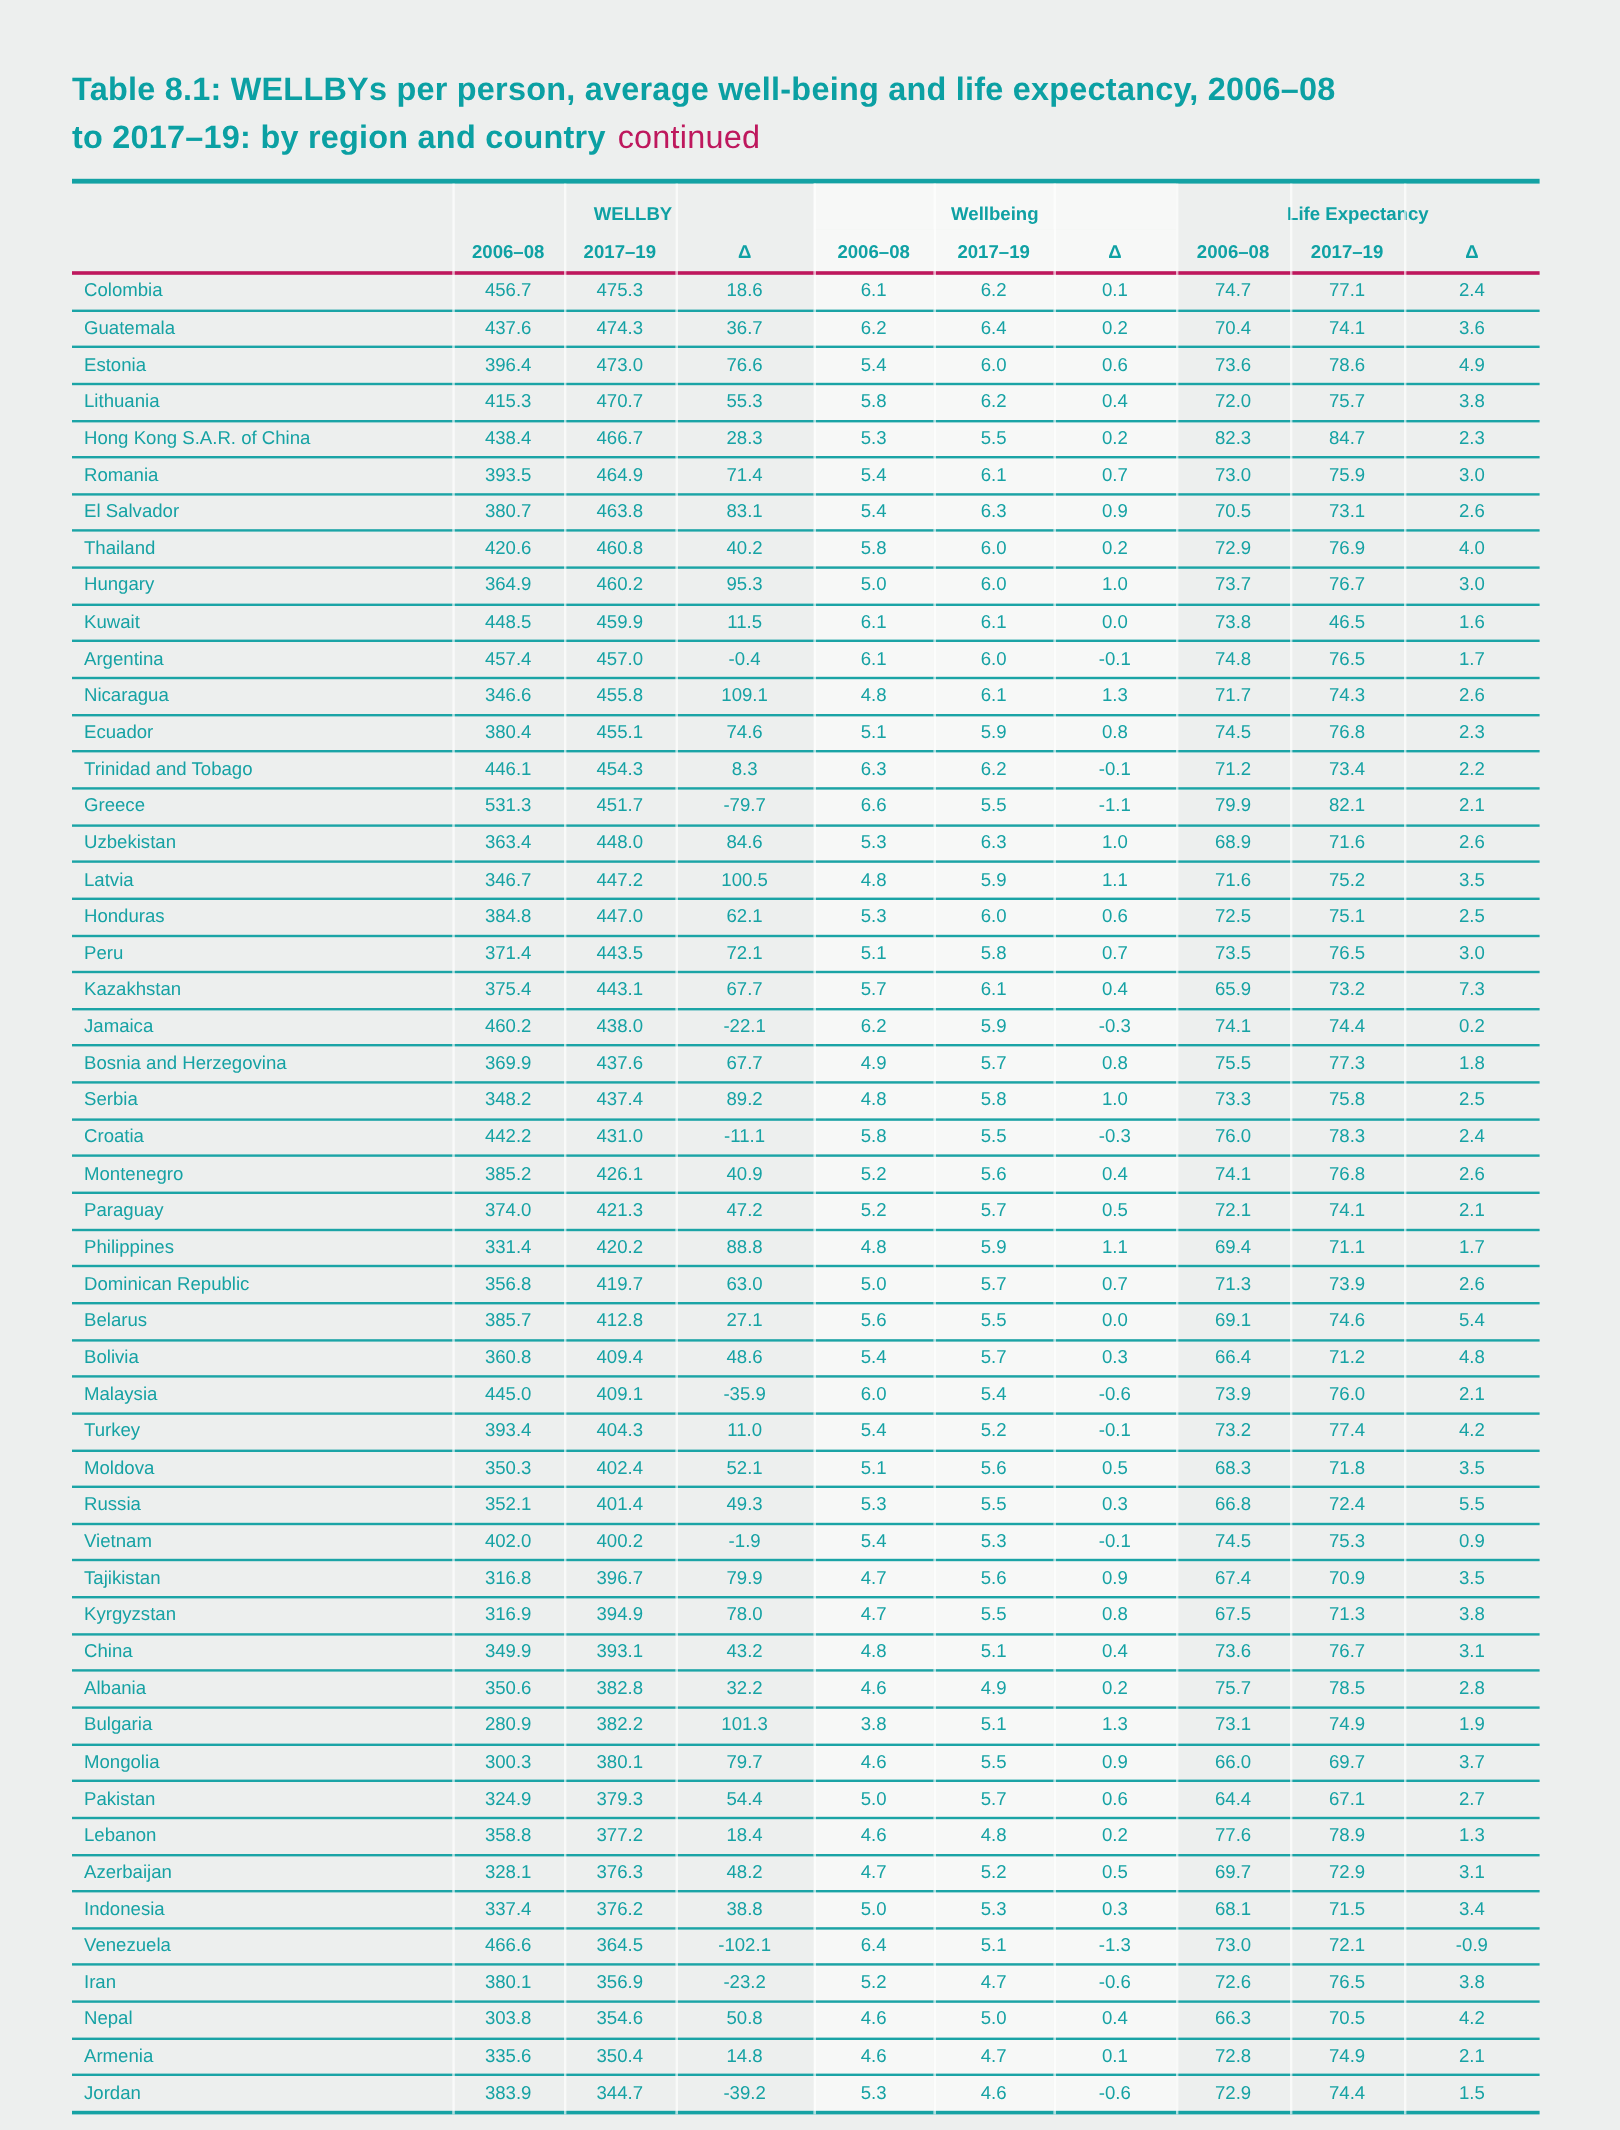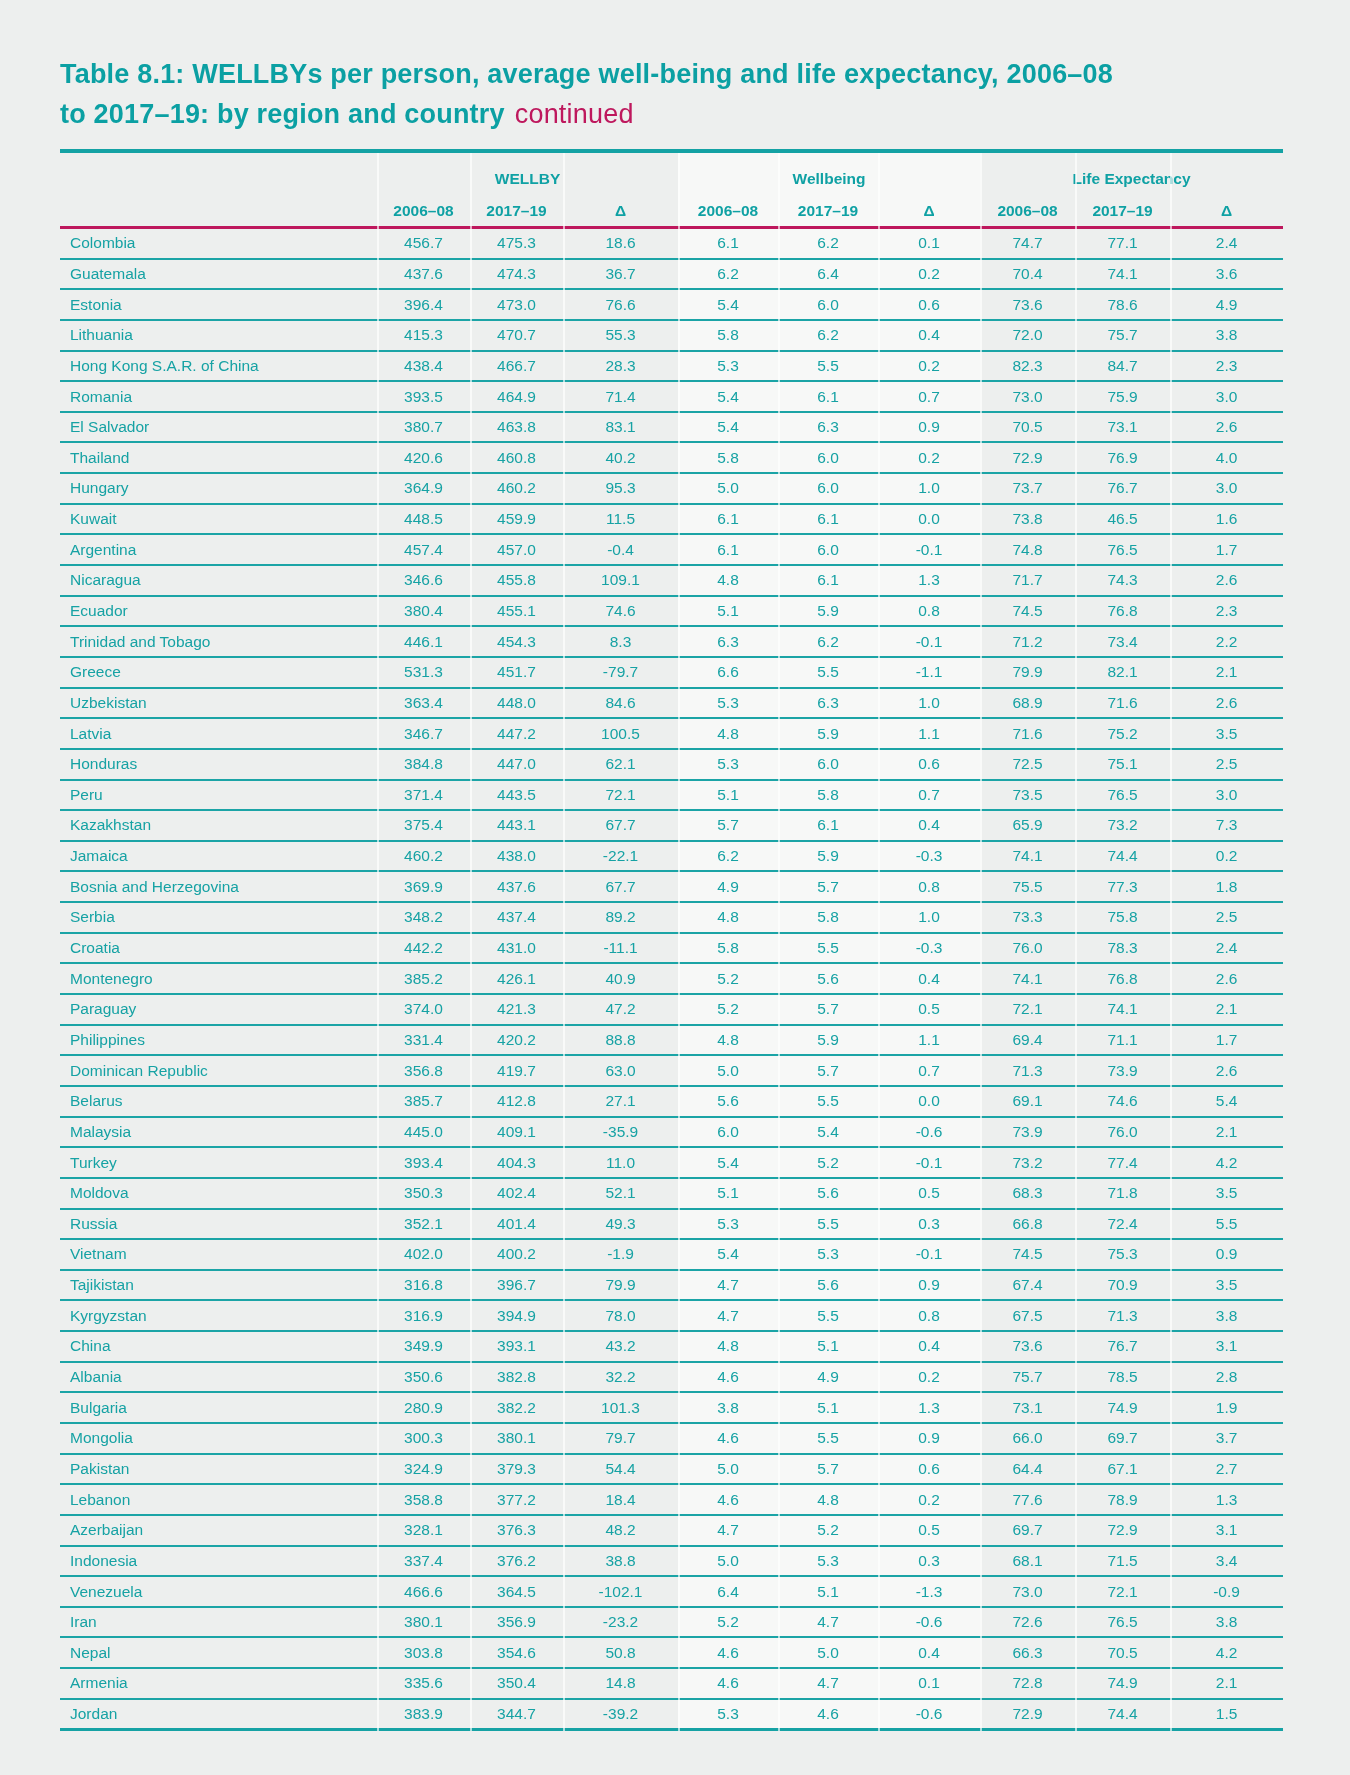--- a/index.html
+++ b/index.html
@@ -441,20 +441,32 @@
     <td>412.8</td>
     <td>27.1</td>
     <td class="band">5.6</td>
     <td class="band">5.5</td>
     <td class="band">0.0</td>
     <td>69.1</td>
     <td>74.6</td>
     <td>5.4</td>
   </tr>
             <tr>
+    <td class="country">Bolivia</td>
+    <td>360.8</td>
+    <td>409.4</td>
+    <td>48.6</td>
+    <td class="band">5.4</td>
+    <td class="band">5.7</td>
+    <td class="band">0.3</td>
+    <td>66.4</td>
+    <td>71.2</td>
+    <td>4.8</td>
+  </tr>
+            <tr>
     <td class="country">Malaysia</td>
     <td>445.0</td>
     <td>409.1</td>
     <td>-35.9</td>
     <td class="band">6.0</td>
     <td class="band">5.4</td>
     <td class="band">-0.6</td>
     <td>73.9</td>
     <td>76.0</td>
     <td>2.1</td>

